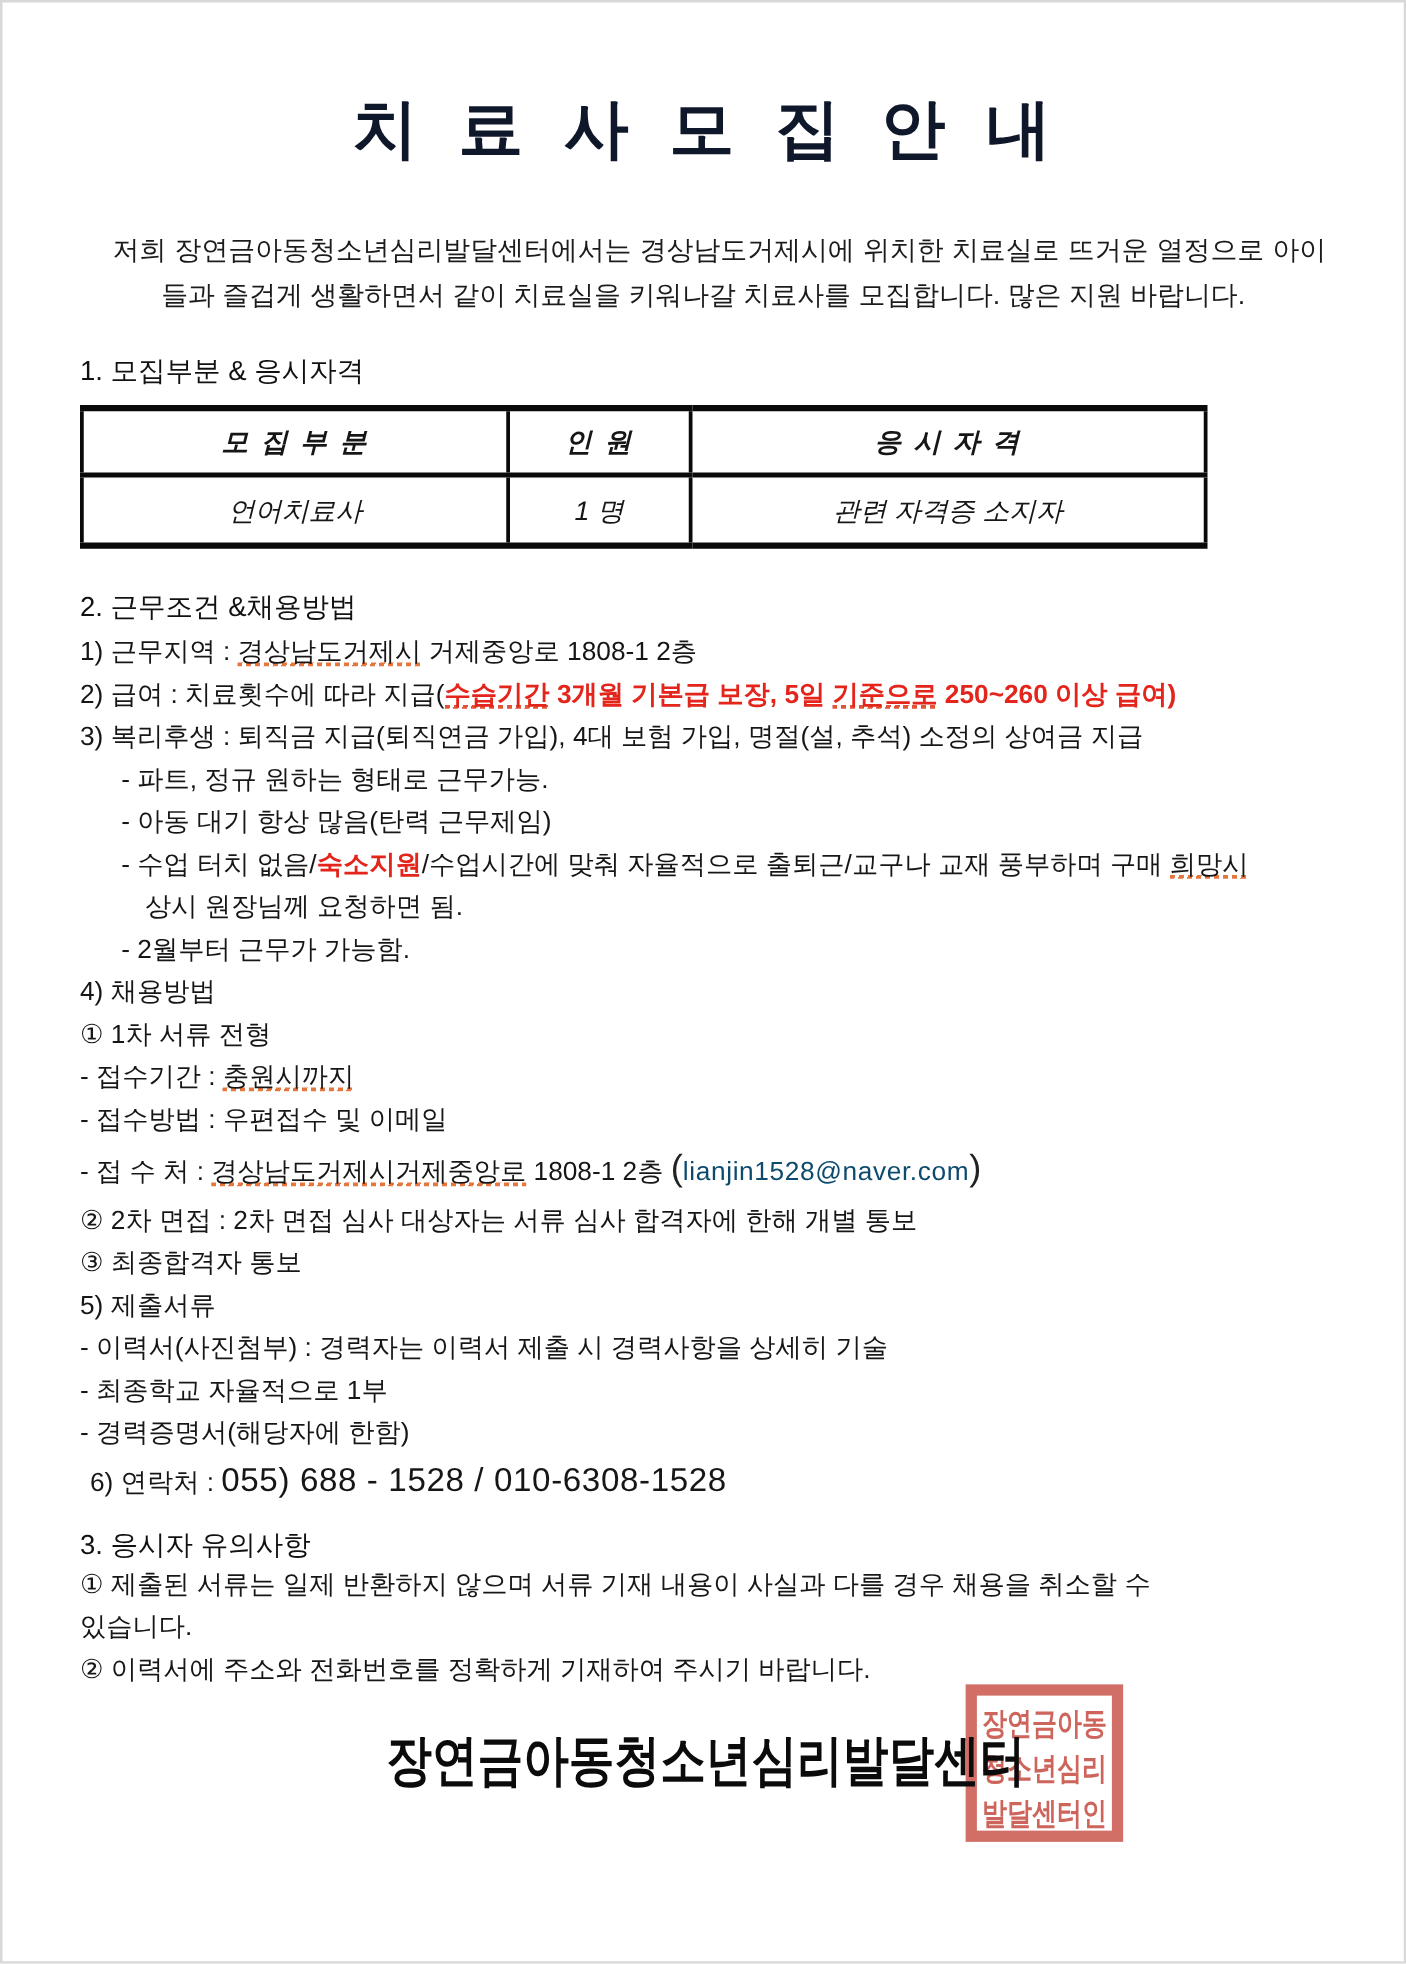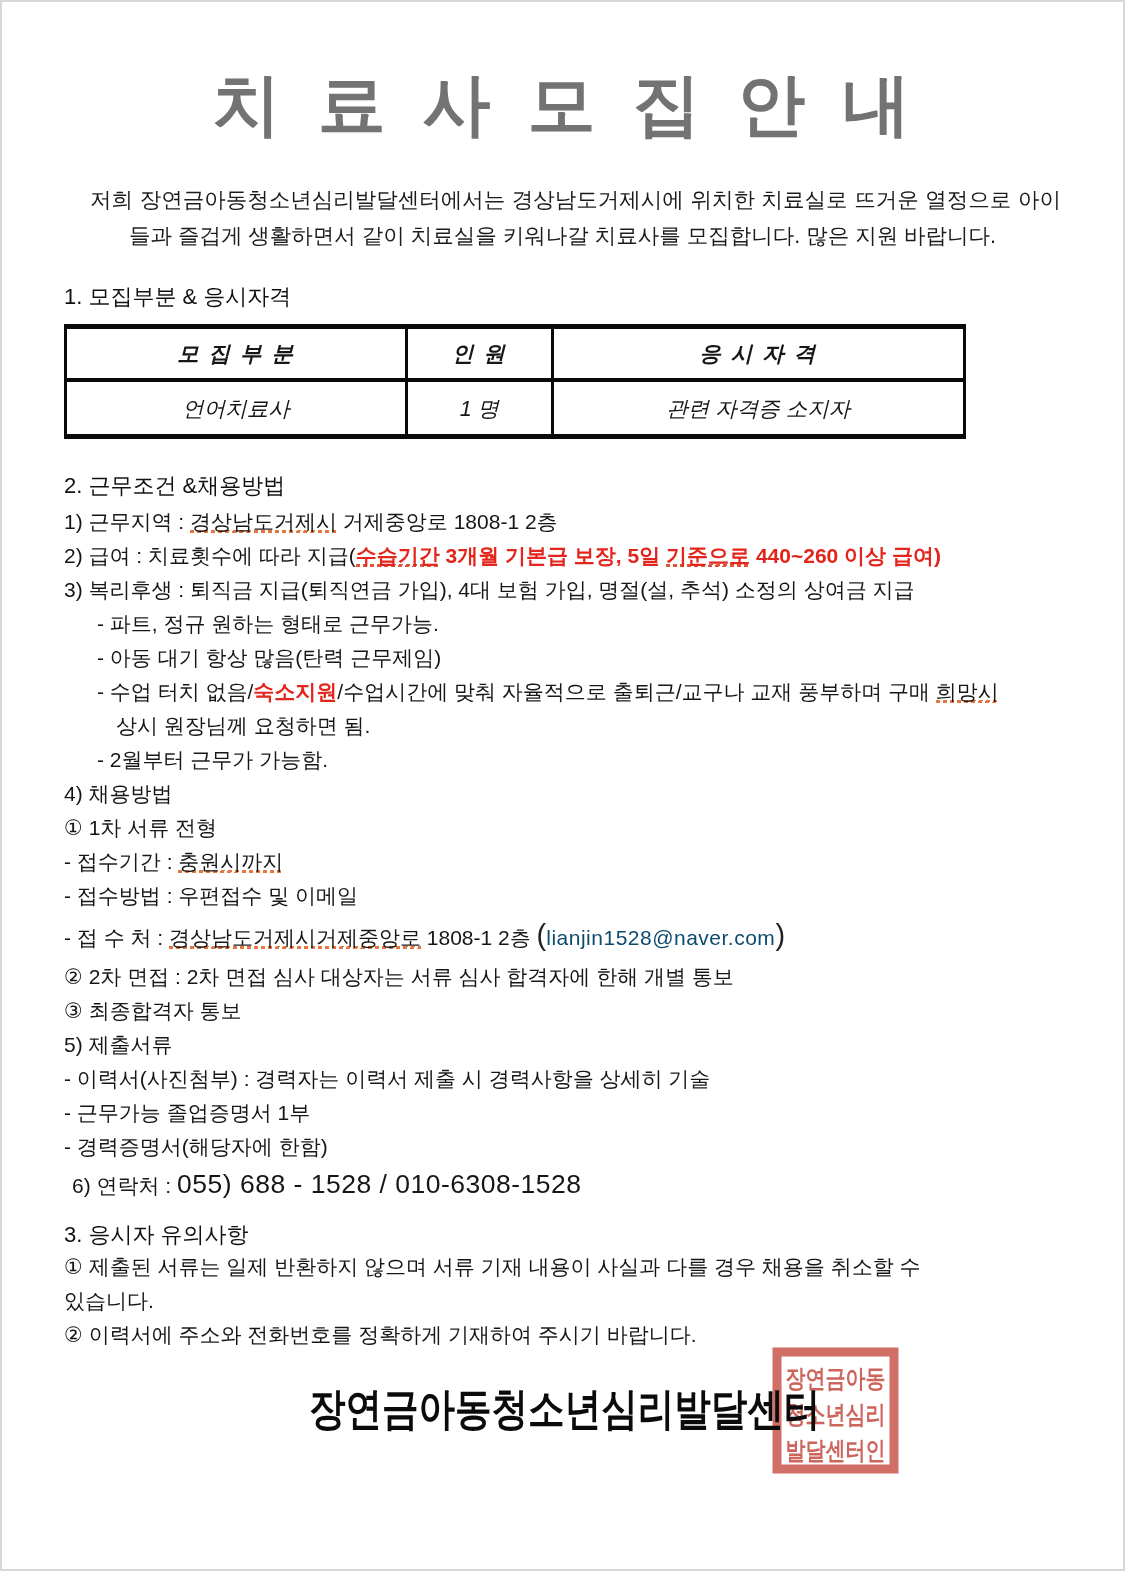--- a/index.html
+++ b/index.html
@@ -11,24 +11,24 @@
     border:2px solid #d8d8d8;
     font-family:"Liberation Sans","DejaVu Sans",sans-serif;
     color:#161616;
     overflow:hidden;
   }
   .content { padding:0 62px; }
 
   .doc-title {
     margin:70px 0 0 0;
     text-align:center;
-    font-size:68px; line-height:64px;
+    font-size:52px; line-height:64px;
     font-weight:800;
     letter-spacing:2px; word-spacing:14px;
-    color:#737373;
+    color:#0f172a;
   }
 
   .intro { margin-top:46px; font-size:21.5px; line-height:36px; color:#1b1b1b; }
   .intro-l1 { text-indent:26px; text-align:justify; text-align-last:justify;font-family:Liberation Serif, serif; }
   .intro-l2 { text-align:center; }
 
   .h-sec { margin:30px 0 0 0; font-size:22px; line-height:26px; font-weight:400; color:#111; }
   .h-sec2 { margin-top:34px; margin-bottom:6px; }
   .h-sec3 { margin-top:16px; margin-bottom:2px; }
 
@@ -105,21 +105,21 @@
           <td>1 명</td>
           <td>관련 자격증 소지자</td>
         </tr>
       </tbody>
     </table>
 
     <h2 class="h-sec h-sec2">2. 근무조건 &amp;채용방법</h2>
 
     <div class="ln"><span>1) 근무지역 : </span><span class="sp">경상남도거제시</span><span> 거제중앙로 1808-1 2층</span></div>
 
-    <div class="ln"><span>2) 급여 : 치료횟수에 따라 지급(</span><span class="red sp-red">수습기간</span><span class="red"> 3개월 기본급 보장, 5일 </span><span class="red sp-red">기준으로</span><span class="red"> 440~260 이상 급여)</span></div>
+    <div class="ln"><span>2) 급여 : 치료횟수에 따라 지급(</span><span class="red sp-red">수습기간</span><span class="red"> 3개월 기본급 보장, 5일 </span><span class="red sp-red">기준으로</span><span class="red"> 250~260 이상 급여)</span></div>
 
     <div class="ln">3) 복리후생 : 퇴직금 지급(퇴직연금 가입), 4대 보험 가입, 명절(설, 추석) 소정의 상여금 지급</div>
 
     <div class="ln indent1">- 파트, 정규 원하는 형태로 근무가능.</div>
     <div class="ln indent1">- 아동 대기 항상 많음(탄력 근무제임)</div>
 
     <div class="ln indent1"><span>- 수업 터치 없음/</span><span class="red">숙소지원</span><span>/수업시간에 맞춰 자율적으로 출퇴근/교구나 교재 풍부하며 구매 </span><span class="sp">희망시</span></div>
 
     <div class="ln indent2">상시 원장님께 요청하면 됨.</div>
     <div class="ln indent1">- 2월부터 근무가 가능함.</div>
@@ -131,21 +131,21 @@
 
     <div class="ln">- 접수방법 : 우편접수 및 이메일</div>
 
     <div class="ln ln-email"><span>- 접 수 처 : </span><span class="sp">경상남도거제시거제중앙로</span><span> 1808-1 2층  </span><span class="paren">(</span><span class="email">lianjin1528@naver.com</span><span class="paren">)</span></div>
 
     <div class="ln">② 2차 면접 : 2차 면접 심사 대상자는 서류 심사 합격자에 한해 개별 통보</div>
     <div class="ln">③ 최종합격자 통보</div>
 
     <div class="ln">5) 제출서류</div>
     <div class="ln">- 이력서(사진첨부) : 경력자는 이력서 제출 시 경력사항을 상세히 기술</div>
-    <div class="ln">- 근무가능 졸업증명서 1부</div>
+    <div class="ln">- 최종학교 자율적으로 1부</div>
     <div class="ln">- 경력증명서(해당자에 한함)</div>
 
     <div class="ln ln-contact"><span>6) 연락처 : </span><span class="num-lg">055) 688 - 1528 / 010-6308-1528</span></div>
 
     <h2 class="h-sec h-sec3">3. 응시자 유의사항</h2>
     <div class="ln">① 제출된 서류는 일제 반환하지 않으며 서류 기재 내용이 사실과 다를 경우 채용을 취소할 수</div>
     <div class="ln">있습니다.</div>
     <div class="ln">② 이력서에 주소와 전화번호를 정확하게 기재하여 주시기 바랍니다.</div>
 
   </div>

